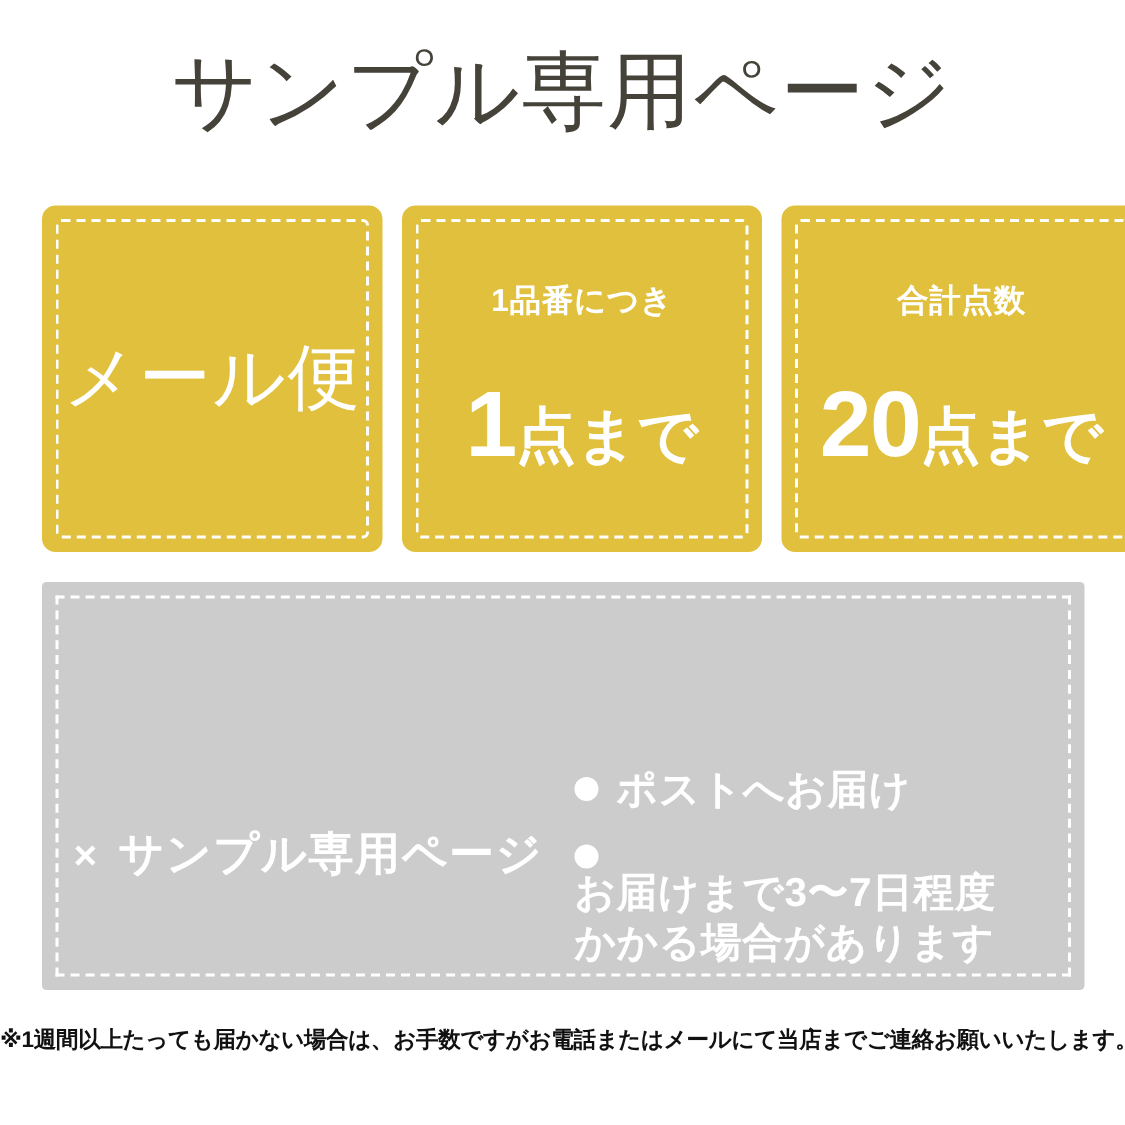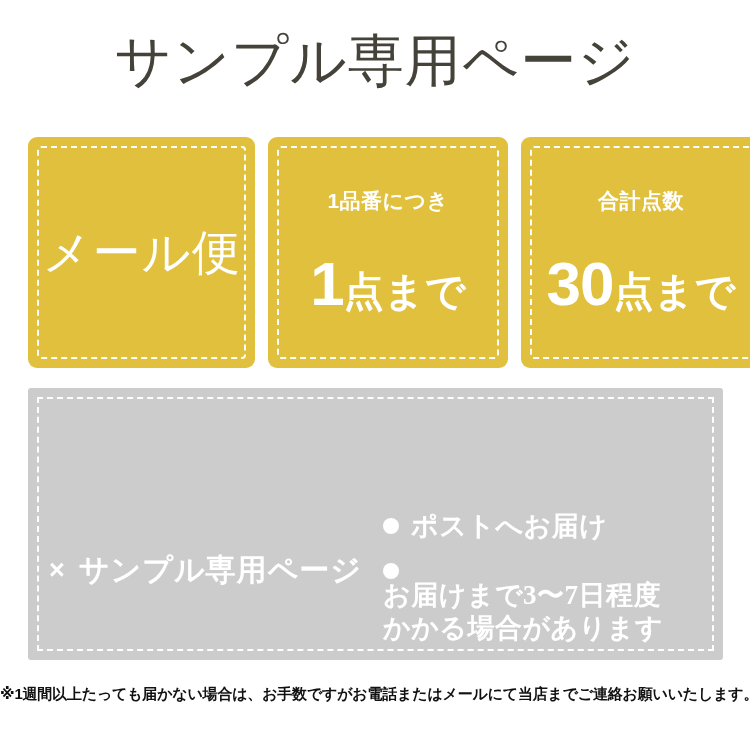--- a/index.html
+++ b/index.html
@@ -180,21 +180,20 @@
     font-weight: bold;
     margin-right: 13px;
     display: inline-block;
   }
 
   .notice-right {
     width: 340px;
     padding-top: 10px;
     box-sizing: border-box;
     color: #ffffff;
-    font-family: Liberation Serif, serif;
   }
   .bullet-item {
     display: flex;
     align-items: flex-start;
     margin-bottom: 12px;
   }
   .bullet-item:last-child { margin-bottom: 8px; flex-direction: column; }
   .bullet-dot {
     flex: 0 0 auto;
     width: 16px;
@@ -250,21 +249,21 @@
           <span class="num">1</span>
           <span class="unit">点まで</span>
         </div>
       </div>
     </div>
 
     <div class="feature-box w-sub">
       <div class="fb-inner">
         <div class="fb-caption">合計点数</div>
         <div class="fb-value">
-          <span class="num">30</span>
+          <span class="num">20</span>
           <span class="unit">点まで</span>
         </div>
       </div>
     </div>
 
   </div>
 
   <div class="notice-panel">
 
 

